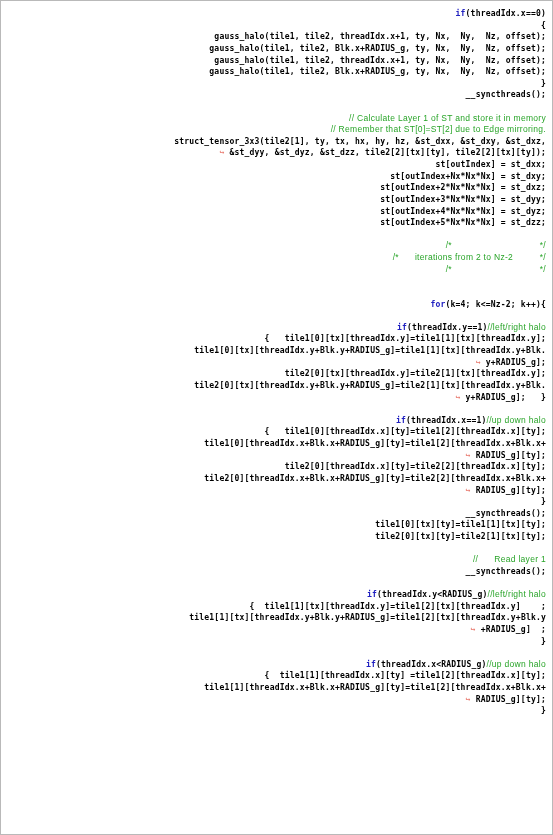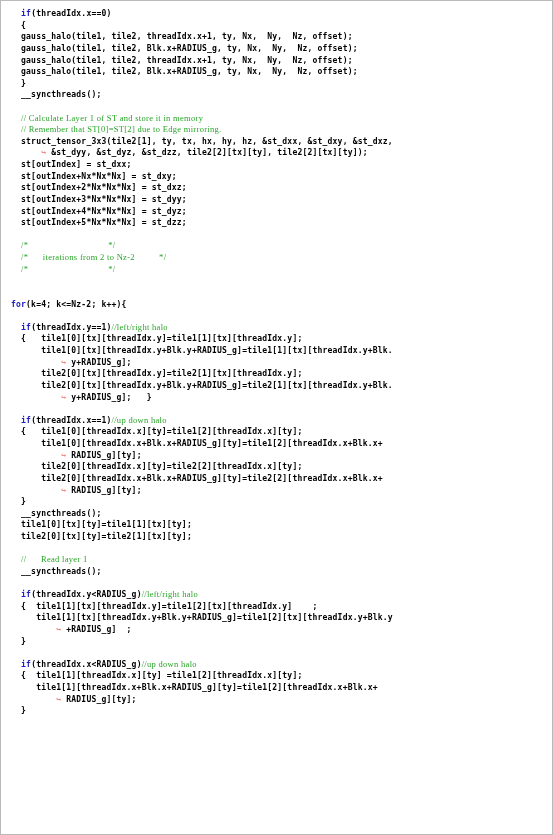--- a/index.html
+++ b/index.html
@@ -25,33 +25,34 @@
     padding: 7px 6px 6px 10px;
   }
 
   #code-block {
     font-family: "DejaVu Sans Mono", monospace;
     font-size: 8.05px;
     line-height: 11.62px;
     letter-spacing: 0.18px;
     color: #000000;
     white-space: pre;
+    text-align: right;
   }
 
   .line {
     white-space: pre;
     min-height: 11.62px;
   }
   .line.blank {
     height: 11.62px;
   }
 
   
   .kw  { color: #2020c0; font-weight: bold; }
-  .cm  { color: #28a428; font-family: Liberation Serif, serif; font-weight: normal;
+  .cm  { color: #28a428; font-family: Liberation Sans, sans-serif; font-weight: normal;
          font-size: 8.5px; letter-spacing: 0.3px; }
   .cd  { color: #000000; font-weight: bold; }
   .arw { color: #e8756a; font-weight: normal; }
 </style>
 </head>
 <body>
 
 <div id="listing-frame">
   <div id="code-block"><div class="line">  <span class="kw">if</span><span class="cd">(threadIdx.x==0)</span></div><div class="line">  <span class="cd">{</span></div><div class="line">  <span class="cd">gauss_halo(tile1, tile2, threadIdx.x+1, ty, Nx,  Ny,  Nz, offset);</span></div><div class="line">  <span class="cd">gauss_halo(tile1, tile2, Blk.x+RADIUS_g, ty, Nx,  Ny,  Nz, offset);</span></div><div class="line">  <span class="cd">gauss_halo(tile1, tile2, threadIdx.x+1, ty, Nx,  Ny,  Nz, offset);</span></div><div class="line">  <span class="cd">gauss_halo(tile1, tile2, Blk.x+RADIUS_g, ty, Nx,  Ny,  Nz, offset);</span></div><div class="line">  <span class="cd">}</span></div><div class="line">  <span class="cd">__syncthreads();</span></div><div class="line blank">&nbsp;</div><div class="line">  <span class="cm">// Calculate Layer 1 of ST and store it in memory</span></div><div class="line">  <span class="cm">// Remember that ST[0]=ST[2] due to Edge mirroring.</span></div><div class="line">  <span class="cd">struct_tensor_3x3(tile2[1], ty, tx, hx, hy, hz, &amp;st_dxx, &amp;st_dxy, &amp;st_dxz,</span></div><div class="line">      <span class="arw">↪ </span><span class="cd">&amp;st_dyy, &amp;st_dyz, &amp;st_dzz, tile2[2][tx][ty], tile2[2][tx][ty]);</span></div><div class="line">  <span class="cd">st[outIndex] = st_dxx;</span></div><div class="line">  <span class="cd">st[outIndex+Nx*Nx*Nx] = st_dxy;</span></div><div class="line">  <span class="cd">st[outIndex+2*Nx*Nx*Nx] = st_dxz;</span></div><div class="line">  <span class="cd">st[outIndex+3*Nx*Nx*Nx] = st_dyy;</span></div><div class="line">  <span class="cd">st[outIndex+4*Nx*Nx*Nx] = st_dyz;</span></div><div class="line">  <span class="cd">st[outIndex+5*Nx*Nx*Nx] = st_dzz;</span></div><div class="line blank">&nbsp;</div><div class="line">  <span class="cm">/*                                 */</span></div><div class="line">  <span class="cm">/*      iterations from 2 to Nz-2          */</span></div><div class="line">  <span class="cm">/*                                 */</span></div><div class="line blank">&nbsp;</div><div class="line blank">&nbsp;</div><div class="line"><span class="kw">for</span><span class="cd">(k=4; k&lt;=Nz-2; k++){</span></div><div class="line blank">&nbsp;</div><div class="line">  <span class="kw">if</span><span class="cd">(threadIdx.y==1)</span><span class="cm">//left/right halo</span></div><div class="line">  <span class="cd">{   tile1[0][tx][threadIdx.y]=tile1[1][tx][threadIdx.y];</span></div><div class="line">      <span class="cd">tile1[0][tx][threadIdx.y+Blk.y+RADIUS_g]=tile1[1][tx][threadIdx.y+Blk.</span></div><div class="line">          <span class="arw">↪ </span><span class="cd">y+RADIUS_g];</span></div><div class="line">      <span class="cd">tile2[0][tx][threadIdx.y]=tile2[1][tx][threadIdx.y];</span></div><div class="line">      <span class="cd">tile2[0][tx][threadIdx.y+Blk.y+RADIUS_g]=tile2[1][tx][threadIdx.y+Blk.</span></div><div class="line">          <span class="arw">↪ </span><span class="cd">y+RADIUS_g];   }</span></div><div class="line blank">&nbsp;</div><div class="line">  <span class="kw">if</span><span class="cd">(threadIdx.x==1)</span><span class="cm">//up down halo</span></div><div class="line">  <span class="cd">{   tile1[0][threadIdx.x][ty]=tile1[2][threadIdx.x][ty];</span></div><div class="line">      <span class="cd">tile1[0][threadIdx.x+Blk.x+RADIUS_g][ty]=tile1[2][threadIdx.x+Blk.x+</span></div><div class="line">          <span class="arw">↪ </span><span class="cd">RADIUS_g][ty];</span></div><div class="line">      <span class="cd">tile2[0][threadIdx.x][ty]=tile2[2][threadIdx.x][ty];</span></div><div class="line">      <span class="cd">tile2[0][threadIdx.x+Blk.x+RADIUS_g][ty]=tile2[2][threadIdx.x+Blk.x+</span></div><div class="line">          <span class="arw">↪ </span><span class="cd">RADIUS_g][ty];</span></div><div class="line">  <span class="cd">}</span></div><div class="line">  <span class="cd">__syncthreads();</span></div><div class="line">  <span class="cd">tile1[0][tx][ty]=tile1[1][tx][ty];</span></div><div class="line">  <span class="cd">tile2[0][tx][ty]=tile2[1][tx][ty];</span></div><div class="line blank">&nbsp;</div><div class="line">  <span class="cm">//      Read layer 1</span></div><div class="line">  <span class="cd">__syncthreads();</span></div><div class="line blank">&nbsp;</div><div class="line">  <span class="kw">if</span><span class="cd">(threadIdx.y&lt;RADIUS_g)</span><span class="cm">//left/right halo</span></div><div class="line">  <span class="cd">{  tile1[1][tx][threadIdx.y]=tile1[2][tx][threadIdx.y]    ;</span></div><div class="line">     <span class="cd">tile1[1][tx][threadIdx.y+Blk.y+RADIUS_g]=tile1[2][tx][threadIdx.y+Blk.y</span></div><div class="line">         <span class="arw">↪ </span><span class="cd">+RADIUS_g]  ;</span></div><div class="line">  <span class="cd">}</span></div><div class="line blank">&nbsp;</div><div class="line">  <span class="kw">if</span><span class="cd">(threadIdx.x&lt;RADIUS_g)</span><span class="cm">//up down halo</span></div><div class="line">  <span class="cd">{  tile1[1][threadIdx.x][ty] =tile1[2][threadIdx.x][ty];</span></div><div class="line">     <span class="cd">tile1[1][threadIdx.x+Blk.x+RADIUS_g][ty]=tile1[2][threadIdx.x+Blk.x+</span></div><div class="line">         <span class="arw">↪ </span><span class="cd">RADIUS_g][ty];</span></div><div class="line">  <span class="cd">}</span></div></div>
 </div>

